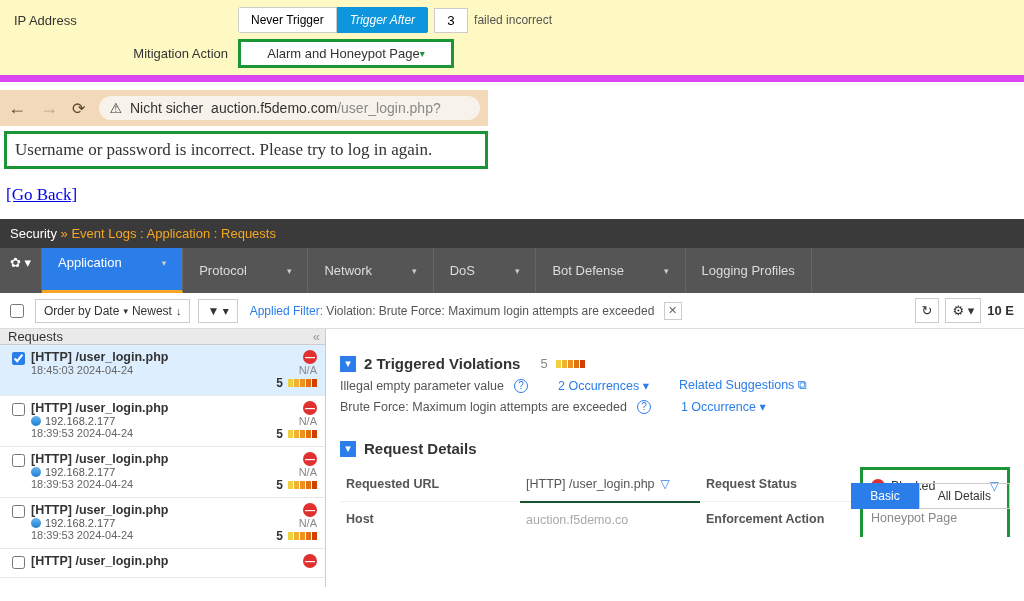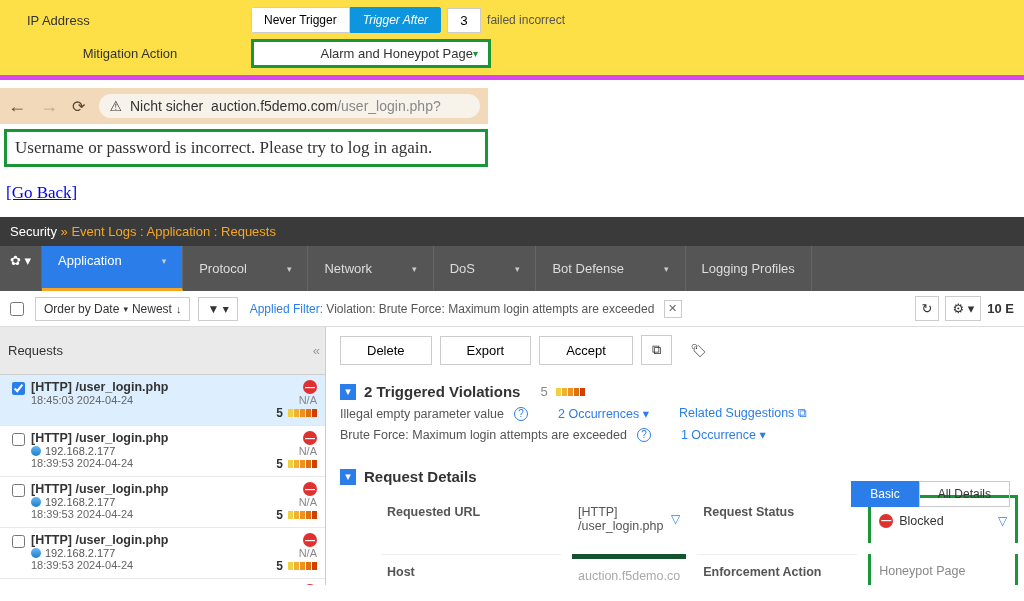--- a/index.html
+++ b/index.html
@@ -1,28 +1,28 @@
 <!DOCTYPE html>
 <html><head>
 <meta charset="utf-8">
 <style>
   * { box-sizing: border-box; font-family: Arial, Helvetica, sans-serif; }
   body { margin: 0; padding: 0; font-size: 13px; color: #333; }
   
   
-  .config-panel { background: #fde047; padding: 4px 19px; border-bottom: 5px solid #d946ef; }
+  .config-panel { background: #fef9c3; padding: 4px 6px; border-bottom: 7px solid #d946ef; }
   .config-row { display: flex; align-items: center; padding: 3px 0; }
   .config-label { width: 232px; text-align: left; padding-left: 8px; font-size: 13px; color: #333; }
-  .config-label2 { width: 232px; text-align: center; padding-right: 10px; font-size: 13px; color: #333; }
+  .config-label2 { width: 232px; text-align: right; padding-right: 10px; font-size: 13px; color: #333; }
   .btn-group { display: inline-flex; border-radius: 3px; overflow: hidden; }
   .btn-toggle { padding: 5px 12px; font-size: 12px; background: #fff; border: 1px solid #ccc; cursor: pointer; }
   .btn-toggle.active { background: #0d96dd; color: #fff; border-color: #0d96dd; font-style: italic; }
   .num-input { width: 34px; padding: 4px; text-align: center; margin: 0 6px; border: 1px solid #ccc; background:#fff; }
   .suffix-label { font-size: 12px; color: #555; }
-  .select-box { border: 3px solid #1a9638; padding: 4px 10px; width: 240px; background: #fff; display: inline-flex; justify-content: flex-end; align-items: center; cursor: pointer; }
+  .select-box { border: 3px solid #1a9638; padding: 4px 10px; width: 216px; background: #fff; display: inline-flex; justify-content: center; align-items: center; cursor: pointer; }
   .select-caret { color: #1a9638; font-size: 10px; }
 
   
   .browser-bar { background: #f1d9ba; padding: 6px 8px; display: flex; align-items: center; gap: 14px; width: 488px; margin-top: 8px; }
   .nav-arrow { font-size: 18px; color: #5a4a30; cursor: pointer; }
   .nav-refresh { font-size: 16px; color: #5a4a30; cursor: pointer; }
   .addr-bar { background: #f8f3ea; padding: 4px 10px; border-radius: 14px; display: flex; align-items: center; gap: 8px; font-size: 14px; color: #333; flex: 1; }
   .warn-ico { font-size: 14px; }
   .url-dim { color: #888; }
 
@@ -46,21 +46,21 @@
   .filter-ico { padding:4px 8px; border:1px solid #ccc; cursor:pointer; font-size:12px;}
   .filter-display { flex:1; font-size:12px; color:#555; padding-left:4px;}
   .filter-display .blue { color:#2b7de9; }
   .filter-x { border:1px solid #ccc; width:18px; height:18px; display:inline-flex; align-items:center; justify-content:center; margin-left:6px; cursor:pointer; font-size:11px; color:#666;}
   .right-icons { display:flex; gap:6px; align-items:center; padding-right:4px;}
   .ico-box { border:1px solid #ccc; padding:4px 6px; cursor:pointer; font-size:13px;}
 
   
   .panes { display:flex; height:258px; }
   .left-pane { width:326px; border-right:1px solid #ccc; display:flex; flex-direction:column;}
-  .req-header { background:#eaeaea; padding:16px 8px; font-size:13px; display:flex; justify-content:space-between; align-items:center; border-bottom:1px solid #ccc;gap:28px;}
+  .req-header { background:#eaeaea; padding:0 8px; font-size:13px; display:flex; justify-content:space-between; align-items:center; border-bottom:1px solid #ccc;gap:28px;}
   .collapse-ico { color:#999; letter-spacing:-3px; cursor:pointer;}
   .req-list { overflow-y:auto; flex:1;}
   .req-item { padding:5px 8px; border-bottom:1px solid #e8e8e8; display:flex; align-items:flex-start;}
   .req-item.sel { background:#def;}
   .req-chk { margin-right:6px; margin-top:2px;}
   .req-body { flex:1; font-size:12px;}
   .req-title { font-weight:bold; font-size:12.5px;}
   .req-ip { color:#555; font-size:11px; display:flex; align-items:center; gap:4px;}
   .globe { width:10px; height:10px; border-radius:50%; background:linear-gradient(#6cb6f0,#1a7ed0); display:inline-block;}
   .req-time { color:#666; font-size:11px;}
@@ -80,21 +80,21 @@
   .collapse-btn { background:#2b7de9; color:#fff; width:16px; height:16px; display:inline-flex; align-items:center; justify-content:center; font-size:11px; cursor:pointer;}
   .sect-title { font-weight:bold; font-size:15px;}
   .sev-inline { display:flex; gap:1px; align-items:center;}
   .viol-line { font-size:12.5px; color:#555; margin:6px 0; display:flex; align-items:center; gap:10px;}
   .help-ico { color:#2b7de9; border:1px solid #2b7de9; border-radius:50%; width:14px; height:14px; display:inline-flex; align-items:center; justify-content:center; font-size:10px;}
   .link-blue { color:#2b7de9; cursor:pointer;}
   .ext-ico { color:#2b7de9;}
   .detail-toggle { position:absolute; right:14px; top:154px; display:flex;}
   .tog-btn { padding:5px 18px; font-size:12px; border:1px solid #ccc; cursor:pointer;}
   .tog-btn.active { background:#2b7de9; color:#fff; border-color:#2b7de9;}
-  .detail-table { margin-top:10px; display:grid; grid-template-columns: 180px 1fr 160px 150px; gap:11px; font-size:12.5px;margin-left:41px;}
+  .detail-table { margin-top:10px; display:grid; grid-template-columns: 180px 1fr 160px 150px; gap:0; font-size:12.5px;}
   .dt-label { padding:10px 6px; color:#555; font-weight: bold; }
   .dt-val { padding:10px 6px; color:#555; display:flex; align-items:center; gap:6px;}
   .filter-funnel { color:#2b7de9; font-size:12px;}
   .status-cell { border-top:3px solid #1a9638; border-left:3px solid #1a9638; border-right:3px solid #1a9638; padding:8px; display:flex; align-items:center; gap:6px;}
   .status-cell2 { border-left:3px solid #1a9638; border-right:3px solid #1a9638; padding:10px 8px; color:#888;}
 </style>
 </head>
 <body>
 
 
@@ -282,27 +282,20 @@
     </div>
     <div class="req-right">
       <div><span class="blocked-dot">—</span></div>
 
     </div>
         </div>
       </div>
   </div>
 
   <div class="right-pane">
-    <div class="action-row">
-      <button class="act-btn">Delete</button>
-      <button class="act-btn">Export</button>
-      <button class="act-btn">Accept</button>
-      <span class="act-icon">⧉</span>
-      <span class="act-icon" style="border:none">🏷</span>
-    </div>
 
     <div class="section-head">
       <span class="collapse-btn">▾</span>
       <span class="sect-title">2 Triggered Violations</span>
       <span style="margin-left:12px;color:#888">5</span>
       <span class="sev-inline">
         <span class="sev-bar" style="background:#f0d040"></span>
           <span class="sev-bar" style="background:#f0b030"></span>
           <span class="sev-bar" style="background:#f09020"></span>
           <span class="sev-bar" style="background:#e07010"></span>
@@ -339,21 +332,21 @@
           <span class="filter-funnel">▽</span>
         </div>
       <div class="dt-label">Request Status</div>
       <div class="status-cell">
         <span class="blocked-dot">—</span>
         <span>Blocked</span>
         <span class="filter-funnel" style="margin-left:auto">▽</span>
       </div>
 
       <div class="dt-label" style="border-top:1px solid #eee">Host</div>
-      <div class="dt-val" style="border-top:5px solid #14532d; color:#aaa">auction.f5demo.co</div>
+      <div class="dt-val" style="border-top:2px solid #14532d; color:#aaa">auction.f5demo.co</div>
       <div class="dt-label" style="border-top:1px solid #eee">Enforcement Action</div>
       <div class="status-cell2">Honeypot Page</div>
     </div>
   </div>
 </div>
 
 
 
 
 </body></html>

